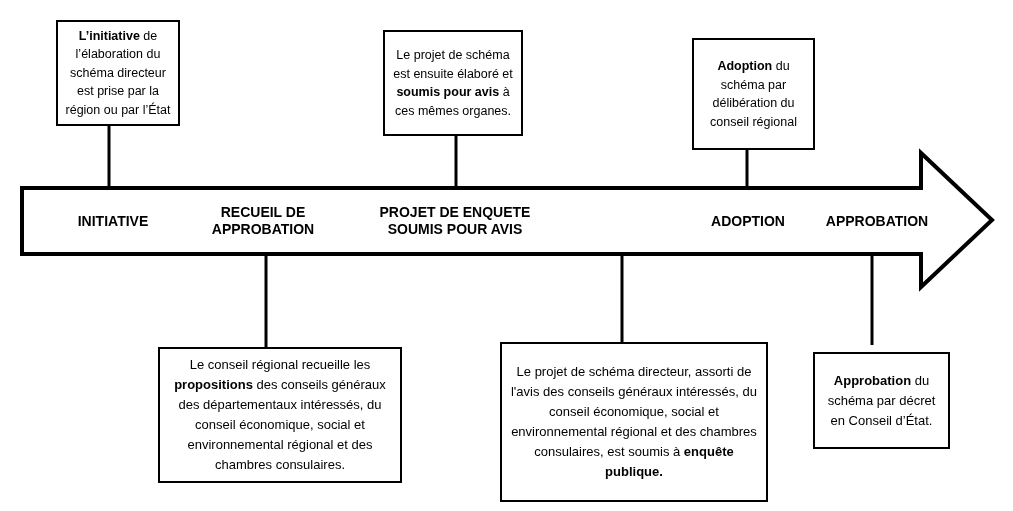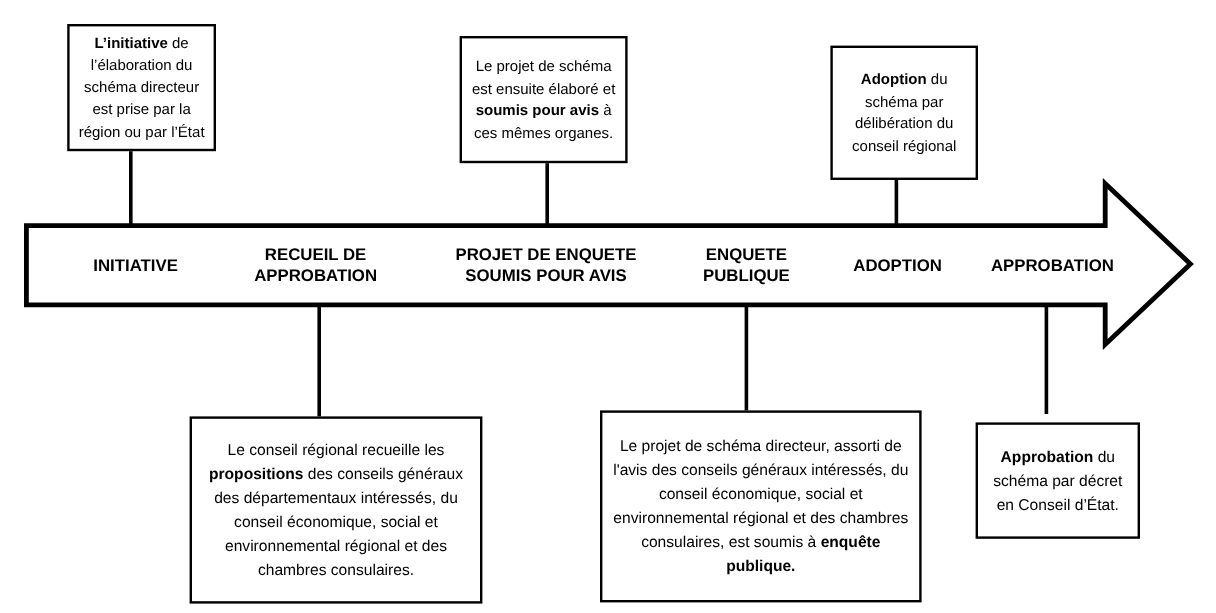--- a/index.html
+++ b/index.html
@@ -50,21 +50,21 @@
     justify-content: center;
     text-align: center;
     font-weight: bold;
     font-size: 14px;
     line-height: 17px;
   }
   
   #note-initiative            { left: 56px;  top: 20px;  width: 124px; height: 106px; }
   #note-projet-avis           { left: 371px; top: 30px;  width: 140px; height: 106px; margin-left: 12px; }
   #note-adoption              { left: 692px; top: 38px;  width: 123px; height: 112px;  }
-  #note-recueil-propositions  { left: 158px; top: 347px; width: 244px; height: 156px; }
+  #note-recueil-propositions  { left: 158px; top: 347px; width: 244px; height: 136px; }
   #note-enquete-publique      { left: 500px; top: 342px; width: 268px; height: 160px; }
   #note-approbation           { left: 813px; top: 352px; width: 137px; height: 97px;  }
   
   #stage-initiative   { left: 53px;  width: 120px; }
   #stage-recueil      { left: 198px; width: 130px; }
   #stage-projet       { left: 365px; width: 180px; }
   #stage-enquete      { left: 572px; width: 100px; }
   #stage-adoption     { left: 693px; width: 110px; }
   #stage-approbation  { left: 807px; width: 140px; }
 </style>
@@ -81,21 +81,20 @@
     <line x1="266" y1="250" x2="266" y2="348" stroke="#000000" stroke-width="3"></line>
     <line x1="622" y1="250" x2="622" y2="344" stroke="#000000" stroke-width="3"></line>
     <line x1="872" y1="250" x2="872" y2="345" stroke="#000000" stroke-width="3"></line>
 
     <polygon points="22,188 921,188 921,153 992,220 921,287 921,254 22,254" fill="#ffffff" stroke="#000000" stroke-width="4" stroke-linejoin="miter"></polygon>
   </svg>
 
   <div class="stage" id="stage-initiative">INITIATIVE</div>
   <div class="stage" id="stage-recueil">RECUEIL DE APPROBATION</div>
   <div class="stage" id="stage-projet">PROJET DE ENQUETE SOUMIS POUR AVIS</div>
-  <div class="stage" id="stage-enquete">ENQUETE PUBLIQUE</div>
   <div class="stage" id="stage-adoption">ADOPTION</div>
   <div class="stage" id="stage-approbation">APPROBATION</div>
 
   <div class="note top" id="note-initiative">
     <p><span style="font-weight: bold;">L’initiative</span><span> de l’élaboration du schéma directeur est prise par la région ou par l’État</span></p>
   </div>
   <div class="note top" id="note-projet-avis">
     <p><span>Le projet de schéma est ensuite élaboré et </span><span style="font-weight: bold;">soumis pour avis</span><span> à ces mêmes organes.</span></p>
   </div>
   <div class="note top" id="note-adoption">

